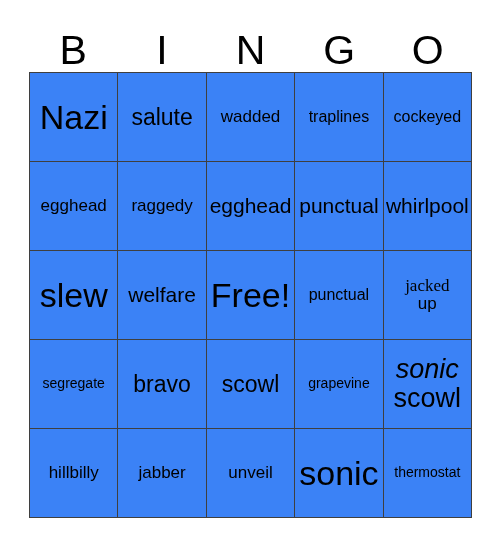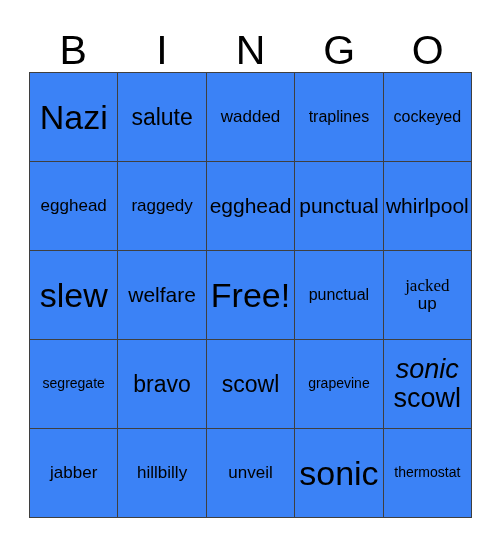--- a/index.html
+++ b/index.html
@@ -173,26 +173,26 @@
         </div>
         <div class="grid-cell">
           <span class="cell-text fs-md two-line">
             <span style="display: block; font-style: italic;">sonic</span>
             <span style="display: block;">scowl</span>
           </span>
         </div>
       </div>
       <div class="grid-row">
         <div class="grid-cell">
+          <span class="cell-text fs-sm">hillbilly</span>
+        </div>
+        <div class="grid-cell">
           <span class="cell-text fs-sm">jabber</span>
         </div>
         <div class="grid-cell">
-          <span class="cell-text fs-sm">hillbilly</span>
-        </div>
-        <div class="grid-cell">
           <span class="cell-text fs-sm">unveil</span>
         </div>
         <div class="grid-cell">
           <span class="cell-text fs-xl">sonic</span>
         </div>
         <div class="grid-cell">
           <span class="cell-text fs-tiny">thermostat</span>
         </div>
       </div>
     </div>

